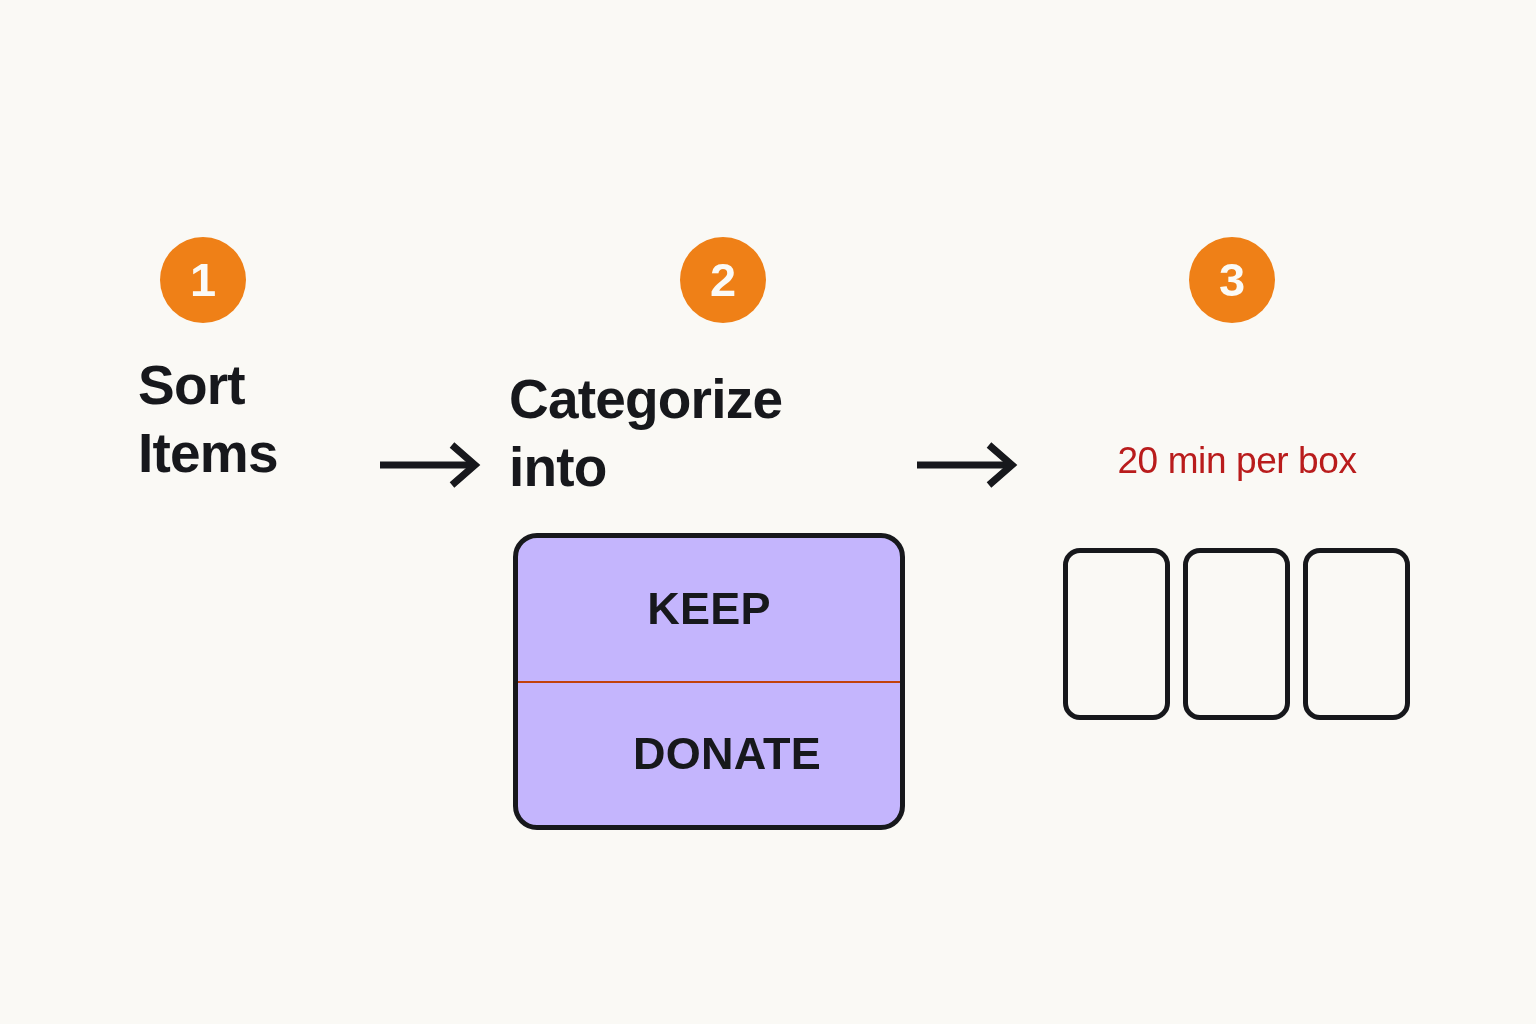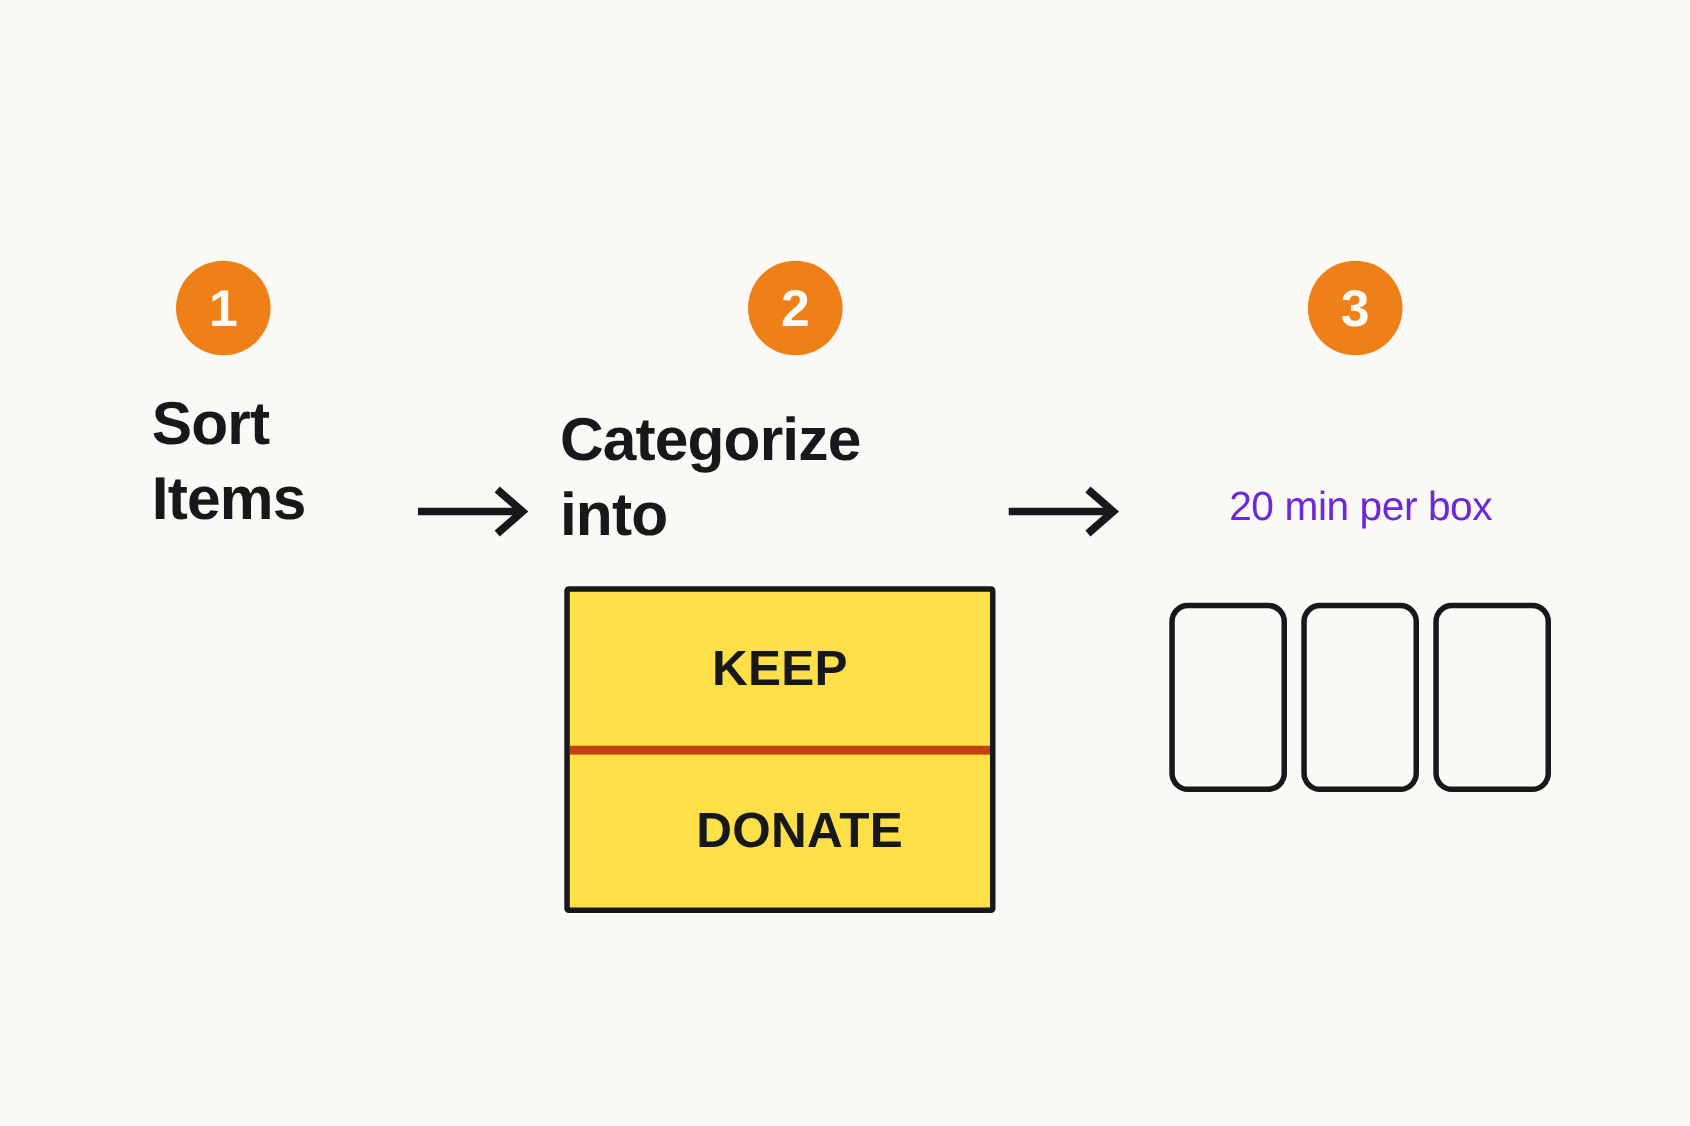--- a/index.html
+++ b/index.html
@@ -77,59 +77,59 @@
 
   .step-sub {
     position: absolute;
     left: 1037px;
     top: 440px;
     width: 400px;
     text-align: center;
     font-size: 37px;
     font-weight: normal;
     letter-spacing: -0.4px;
-    color: #6d28d9;
+    color: #b91c1c;
   }
 
   
   .arrow {
     position: absolute;
     top: 437px;
   }
   #arrow-1 { left: 378px; }
   #arrow-2 { left: 915px; }
 
   
   #category-box {
     position: absolute;
     left: 513px;
     top: 533px;
     width: 392px;
     height: 297px;
     box-sizing: border-box;
     border: 5px solid #17181c;
-    border-radius: 4px;
-    background: #fde047;
+    border-radius: 24px;
+    background: #c4b5fd;
     display: flex;
     flex-direction: column;
     overflow: hidden;
   }
   .category-row {
     flex: 1 1 0;
     display: flex;
     align-items: center;
     justify-content: center;
     font-size: 45px;
     font-weight: bold;
     letter-spacing: 0.2px;
     color: #17181c;
     box-sizing: border-box;
   }
   .category-row + .category-row {
-    border-top: 8px solid #c2410c;
+    border-top: 2px solid #c2410c;
     padding-left: 36px;
   }
 
   
   #final-boxes {
     position: absolute;
     left: 1063px;
     top: 548px;
     display: flex;
     gap: 13px;

